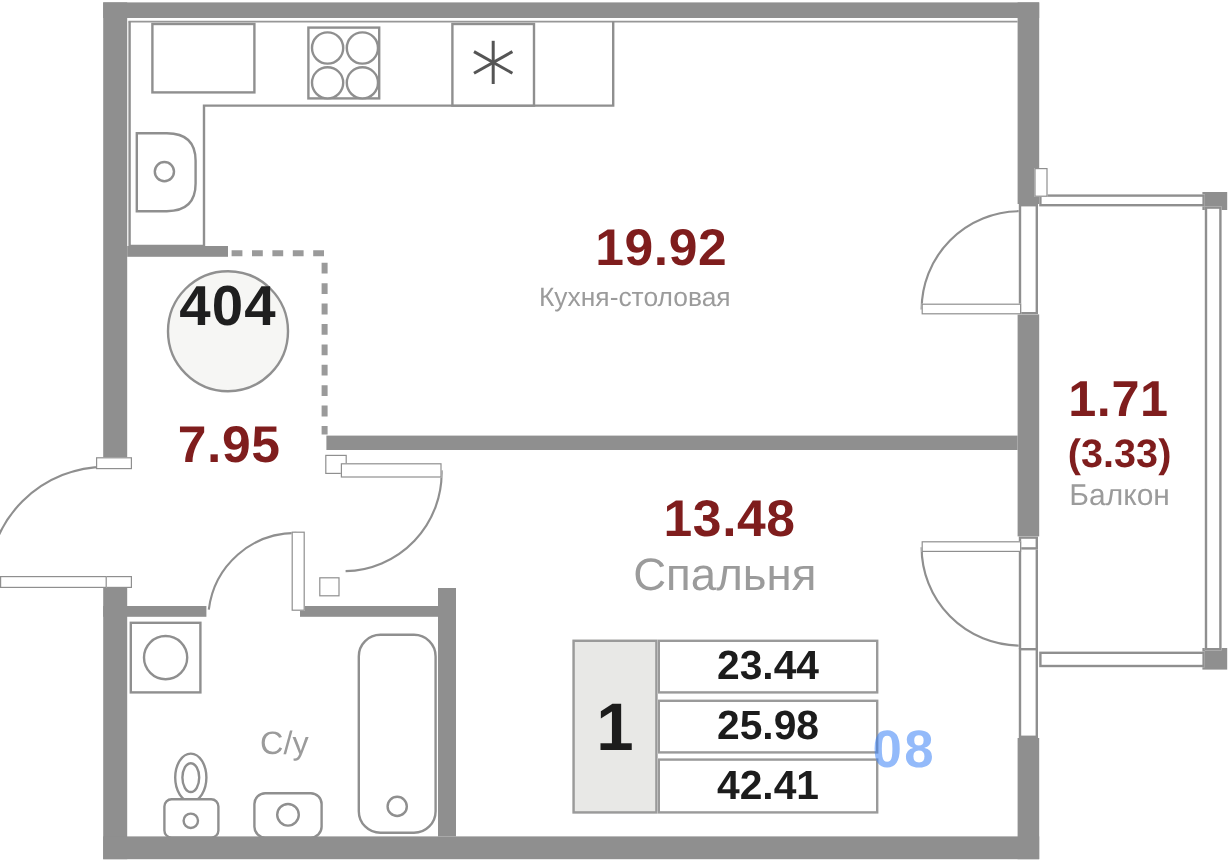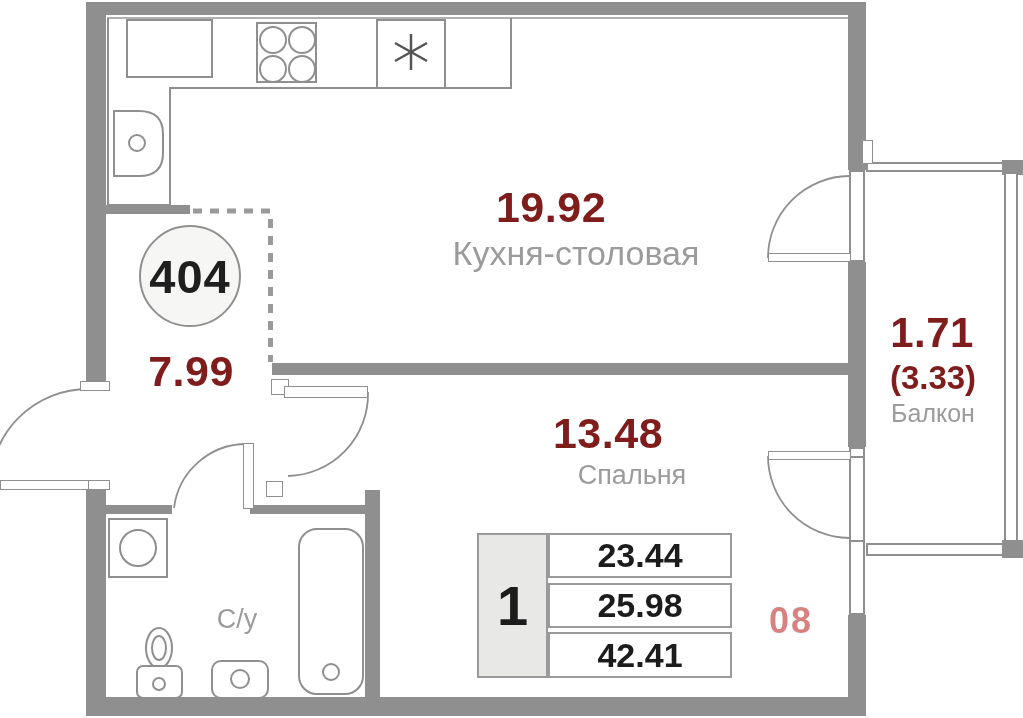--- a/index.html
+++ b/index.html
@@ -10,31 +10,31 @@
   .thin{border-width:1.5px;}
   .chan{position:absolute;background:#ffffff;border-left:2px solid #8f8f8f;border-right:2px solid #8f8f8f;box-sizing:border-box;}
   .glz{position:absolute;background:#ffffff;border:2px solid #8f8f8f;box-sizing:border-box;}
   svg.lines{position:absolute;left:0;top:0;}
   .num{position:absolute;transform:translateX(-50%);font-weight:700;color:#7f1d1d;
        white-space:nowrap;line-height:1.05;letter-spacing:0.5px;}
   .lbl{position:absolute;transform:translateX(-50%);font-weight:400;color:#9b9b9b;
        white-space:nowrap;line-height:1.05;}
   .badge{position:absolute;left:139px;top:225px;width:102px;height:102px;border-radius:50%;
          background:#f6f6f4;border:2px solid #909090;box-sizing:border-box;
-         display:flex;align-items:center;justify-content:center;
+         display:flex;align-items:flex-start;justify-content:center;
          font-size:47px;font-weight:700;color:#1f1f1f;letter-spacing:1px;}
   .tbl{position:absolute;left:477px;top:533px;width:255px;height:145px;}
   .tbl .cell1{position:absolute;left:0;top:0;width:71px;height:145px;background:#e8e8e6;
               border:2px solid #9a9a9a;box-sizing:border-box;display:flex;align-items:center;
               justify-content:center;font-size:56px;font-weight:700;color:#1c1c1c;}
   .tbl .row{position:absolute;left:71px;width:184px;height:45px;background:#ffffff;
             border:2px solid #9a9a9a;box-sizing:border-box;display:flex;align-items:center;
             justify-content:center;font-size:34px;font-weight:700;color:#1c1c1c;}
-  .wm{position:absolute;left:727px;top:600px;font-size:36px;font-weight:700;color:#b91c1c;
-      opacity:.55;letter-spacing:2px;margin-left:42px;}
+  .wm{position:absolute;left:727px;top:600px;font-size:44px;font-weight:700;color:#3b82f6;
+      opacity:.55;letter-spacing:2px;}
 </style>
 </head>
 <body>
 
 <div id="plan">
 
   <svg class="lines" width="1023" height="718" viewBox="0 0 1023 718">
 
     <path d="M 107 18 H 848" stroke="#979797" stroke-width="1.5" fill="none"></path>
 
@@ -129,26 +129,26 @@
   <div class="frame thin" style="left:284px;top:386px;width:84px;height:12px"></div>
   <div class="frame thin" style="left:243px;top:443px;width:11px;height:66px"></div>
   <div class="frame thin" style="left:768px;top:253px;width:83px;height:9px"></div>
   <div class="frame thin" style="left:768px;top:451px;width:83px;height:9px"></div>
 
   <div class="badge">
     <span>404</span>
   </div>
 
   <div class="num" style="left:551px;top:185px;font-size:43px">19.92</div>
-  <div class="lbl" style="left:576px;top:236px;font-size:34px">Кухня-столовая</div>
+  <div class="lbl" style="left:529px;top:236px;font-size:22px">Кухня-столовая</div>
 
-  <div class="num" style="left:191px;top:349px;font-size:43px">7.99</div>
+  <div class="num" style="left:191px;top:349px;font-size:43px">7.95</div>
 
   <div class="num" style="left:608px;top:411px;font-size:43px">13.48</div>
-  <div class="lbl" style="left:632px;top:461px;font-size:27px">Спальня</div>
+  <div class="lbl" style="left:604px;top:461px;font-size:38px">Спальня</div>
 
   <div class="lbl" style="left:237px;top:605px;font-size:27px">С/у</div>
 
   <div class="num" style="left:932px;top:311px;font-size:42px">1.71</div>
   <div class="num" style="left:933px;top:361px;font-size:33px;font-weight:700;letter-spacing:0">(3.33)</div>
   <div class="lbl" style="left:933px;top:400px;font-size:25px">Балкон</div>
 
   <div class="tbl">
     <div class="cell1">1</div>
     <div class="row" style="top:0">23.44</div>

